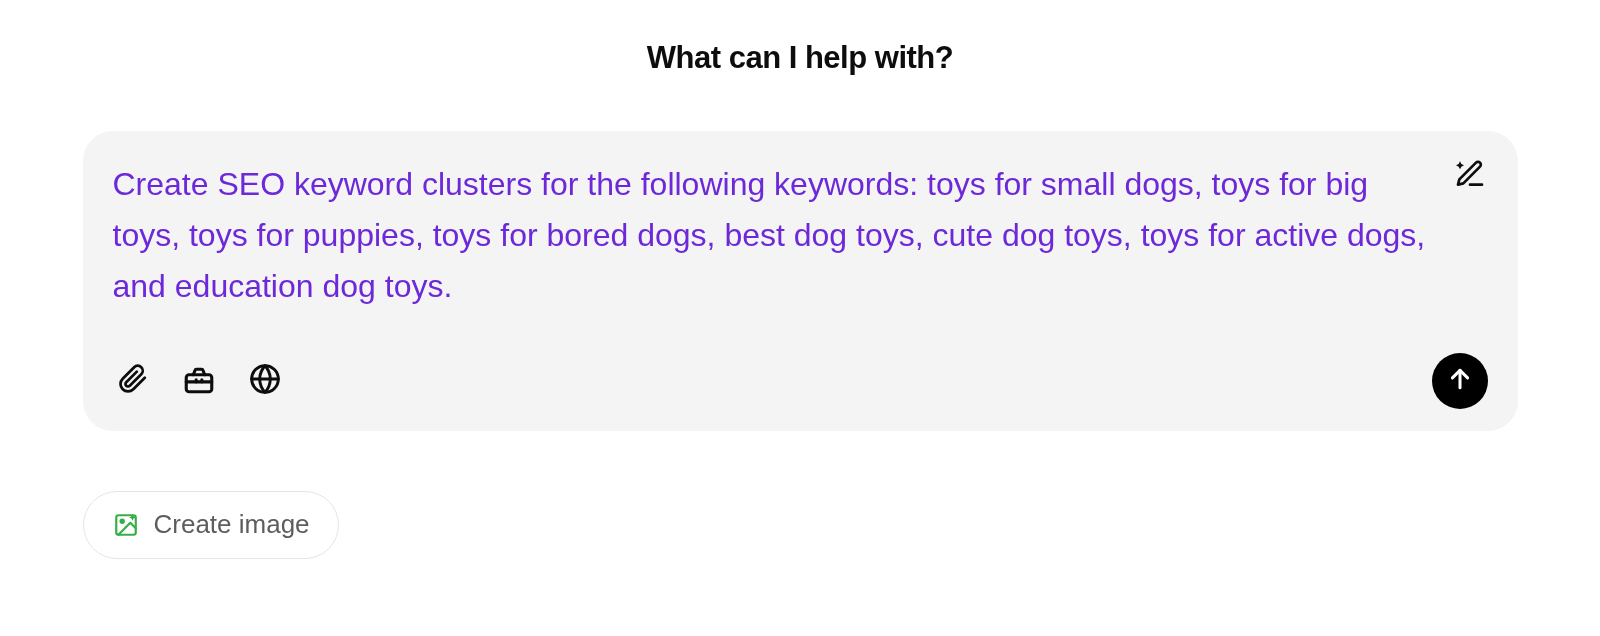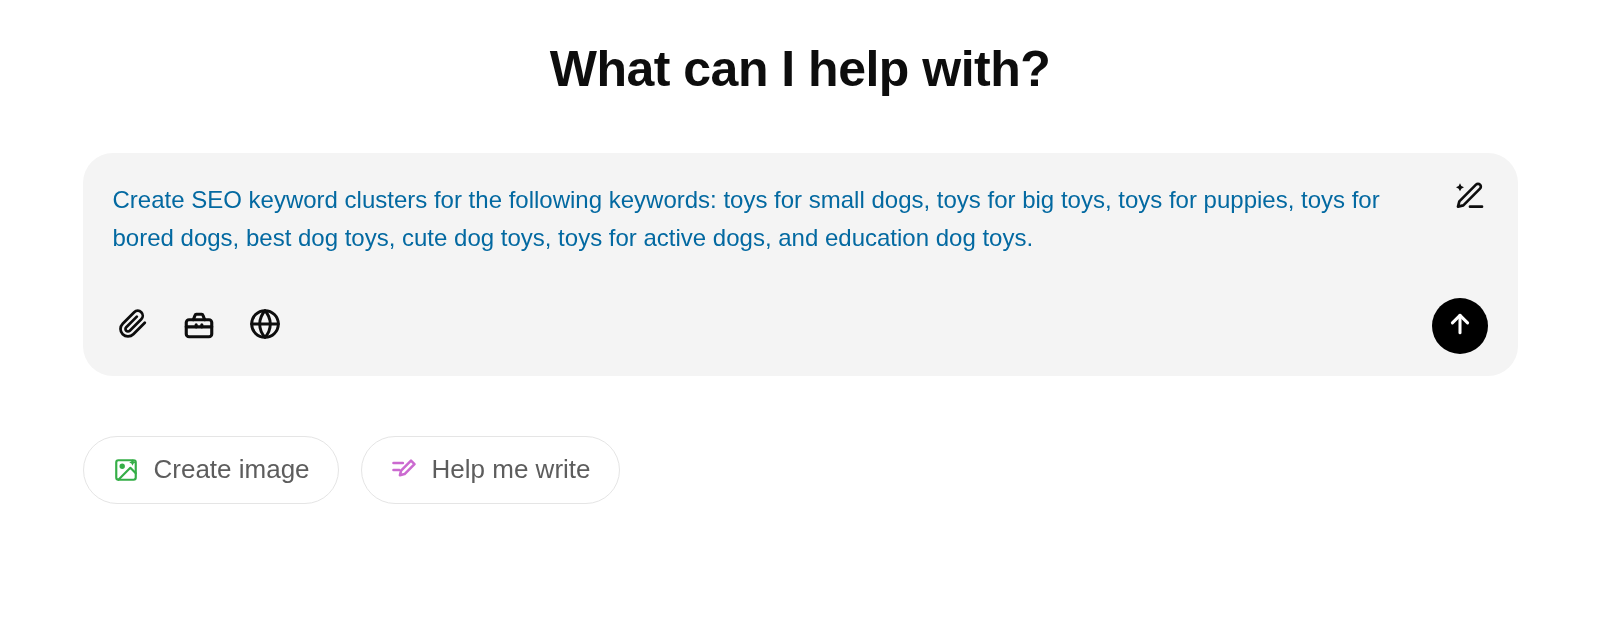--- a/index.html
+++ b/index.html
@@ -11,37 +11,37 @@
       font-family: -apple-system, BlinkMacSystemFont, "Segoe UI", Helvetica, Arial, sans-serif;
       background: #ffffff;
       width: 1600px;
       height: 636px;
       display: flex;
       flex-direction: column;
       align-items: center;
       padding-top: 40px;
     }
     .heading {
-      font-size: 50px;
+      font-size: 31px;
       font-weight: 700;
       color: #0d0d0d;
       letter-spacing: -0.5px;
       margin-bottom: 55px;
     }
     .input-container {
       width: 1435px;
       background: #f4f4f4;
       border-radius: 30px;
       padding: 28px 30px 22px 30px;
       position: relative;
     }
     .input-text {
-      font-size: 24px;
+      font-size: 32px;
       line-height: 1.6;
-      color: #0369a1;
+      color: #6d28d9;
       padding-right: 60px;
       font-weight: 400;
     }
     .magic-edit-btn {
       position: absolute;
       top: 26px;
       right: 30px;
       width: 36px;
       height: 36px;
       display: flex;
@@ -184,25 +184,15 @@
         <polyline points="21 15 16 10 5 21"></polyline>
         <path d="M18 2 L19 4 L21 5 L19 6 L18 8 L17 6 L15 5 L17 4 Z" fill="#35ae47" stroke="none"></path>
       </svg>
     </span>
     <span class="chip-label">Create image</span>
   </button>
 
 
 
 
-  <button class="chip">
-    <span class="chip-icon">
-      <svg width="28" height="28" viewBox="0 0 24 24" fill="none" stroke="#cb6ad0" stroke-width="2.2" stroke-linecap="round" stroke-linejoin="round">
-        <line x1="3" y1="6" x2="11" y2="6"></line>
-        <line x1="3" y1="12" x2="8" y2="12"></line>
-        <path d="M18 4l3 3-8.5 8.5-4 1 1-4L18 4z"></path>
-      </svg>
-    </span>
-    <span class="chip-label">Help me write</span>
-  </button>
 
 
 </div>
 
 </body></html>

